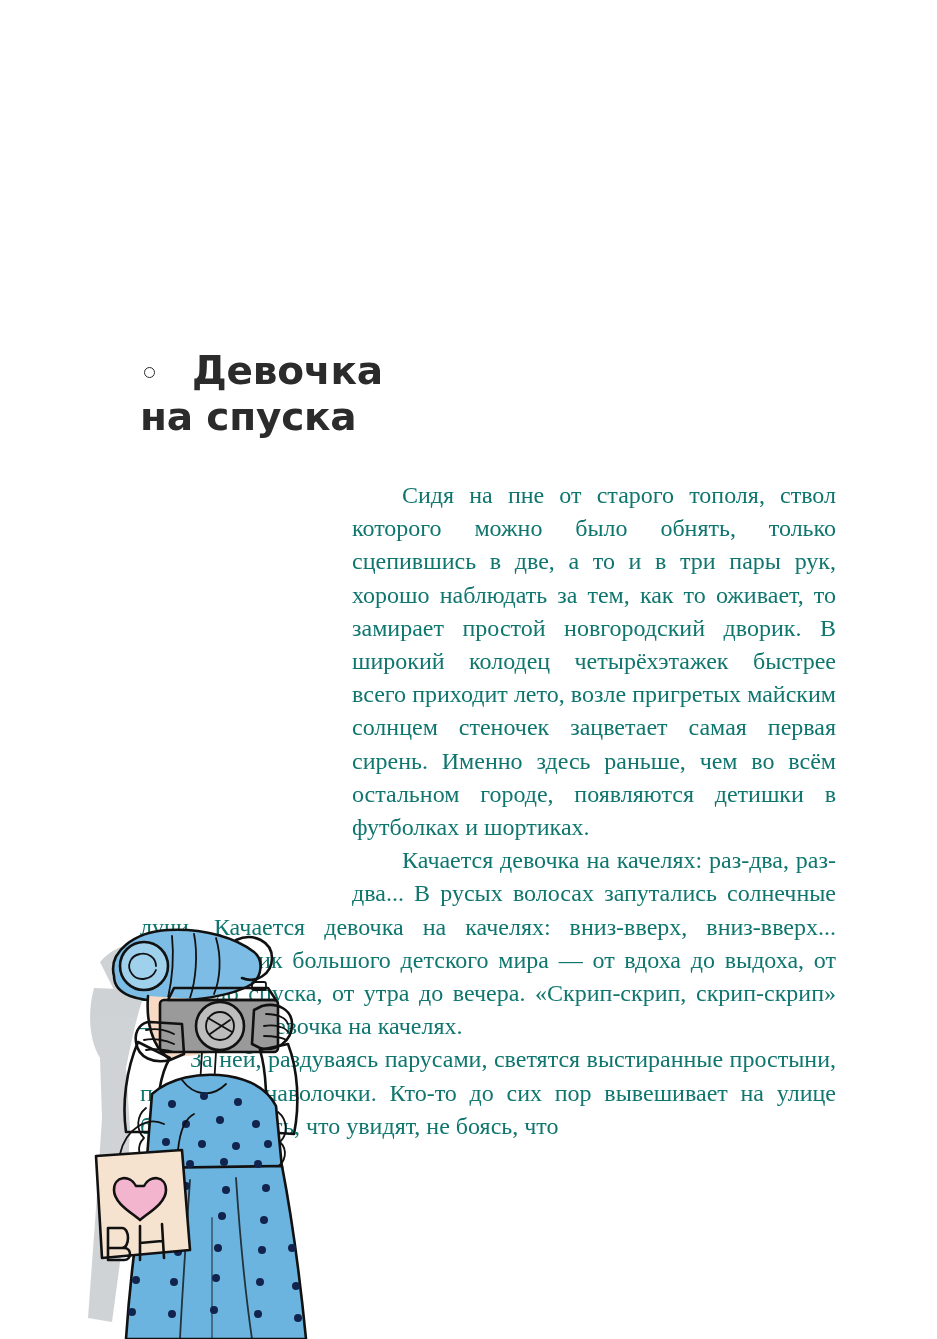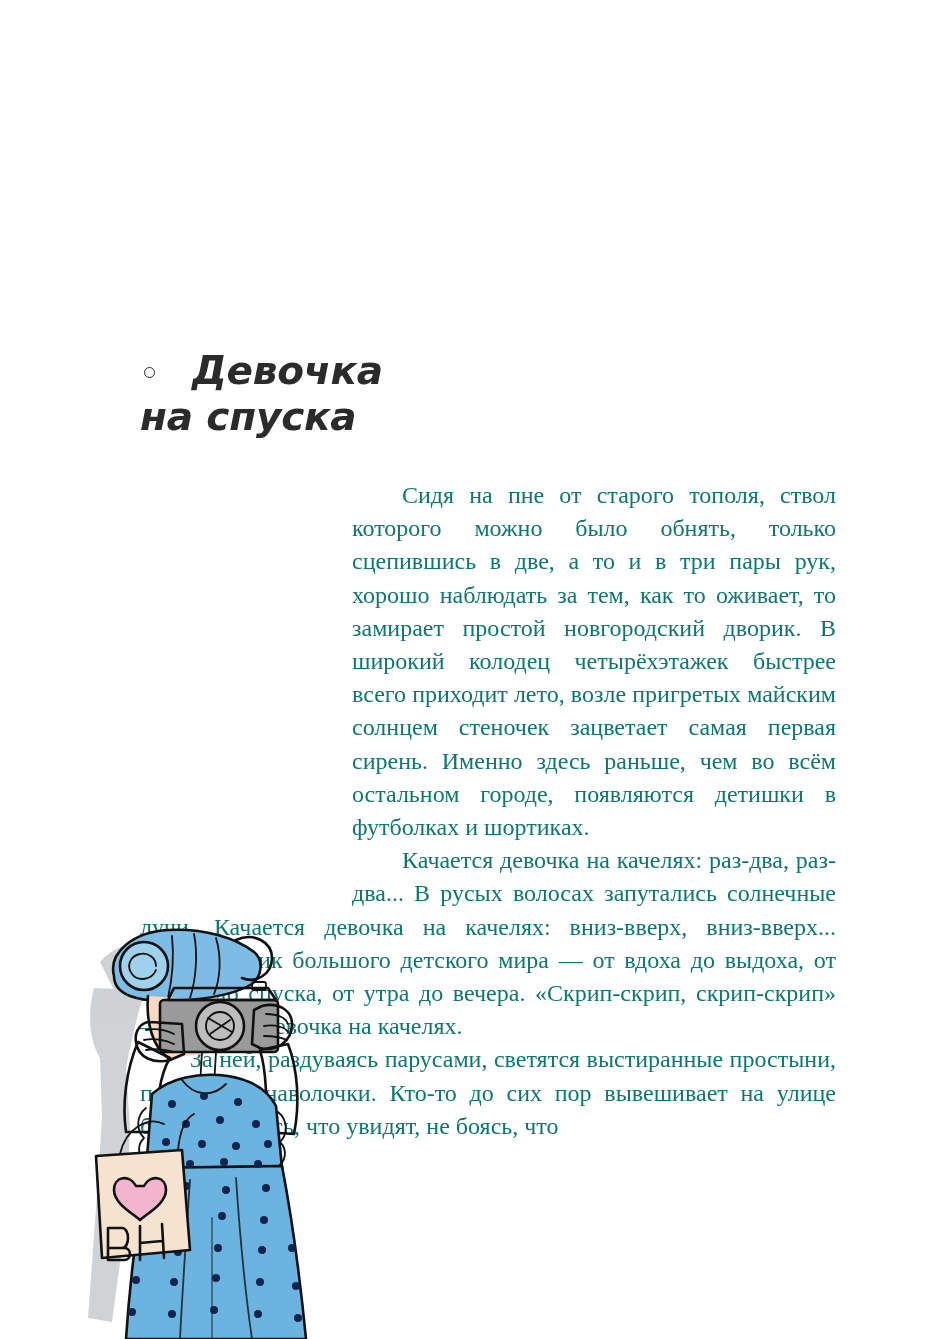--- a/index.html
+++ b/index.html
@@ -24,21 +24,20 @@
     width: 640px;
   }
   .title-line {
     font-family: "DejaVu Sans", "Liberation Sans", sans-serif;
     font-weight: 700;
     font-size: 39px;
     line-height: 46px;
     color: #2b2b2b;
     letter-spacing: -0.2px;
     white-space: nowrap;
-    font-style: italic;
   }
   .title-line-1 {
     position: relative;
     padding-left: 52px;
   }
   .title-bullet {
     position: absolute;
     left: 4px;
     top: 19px;
     width: 11px;

